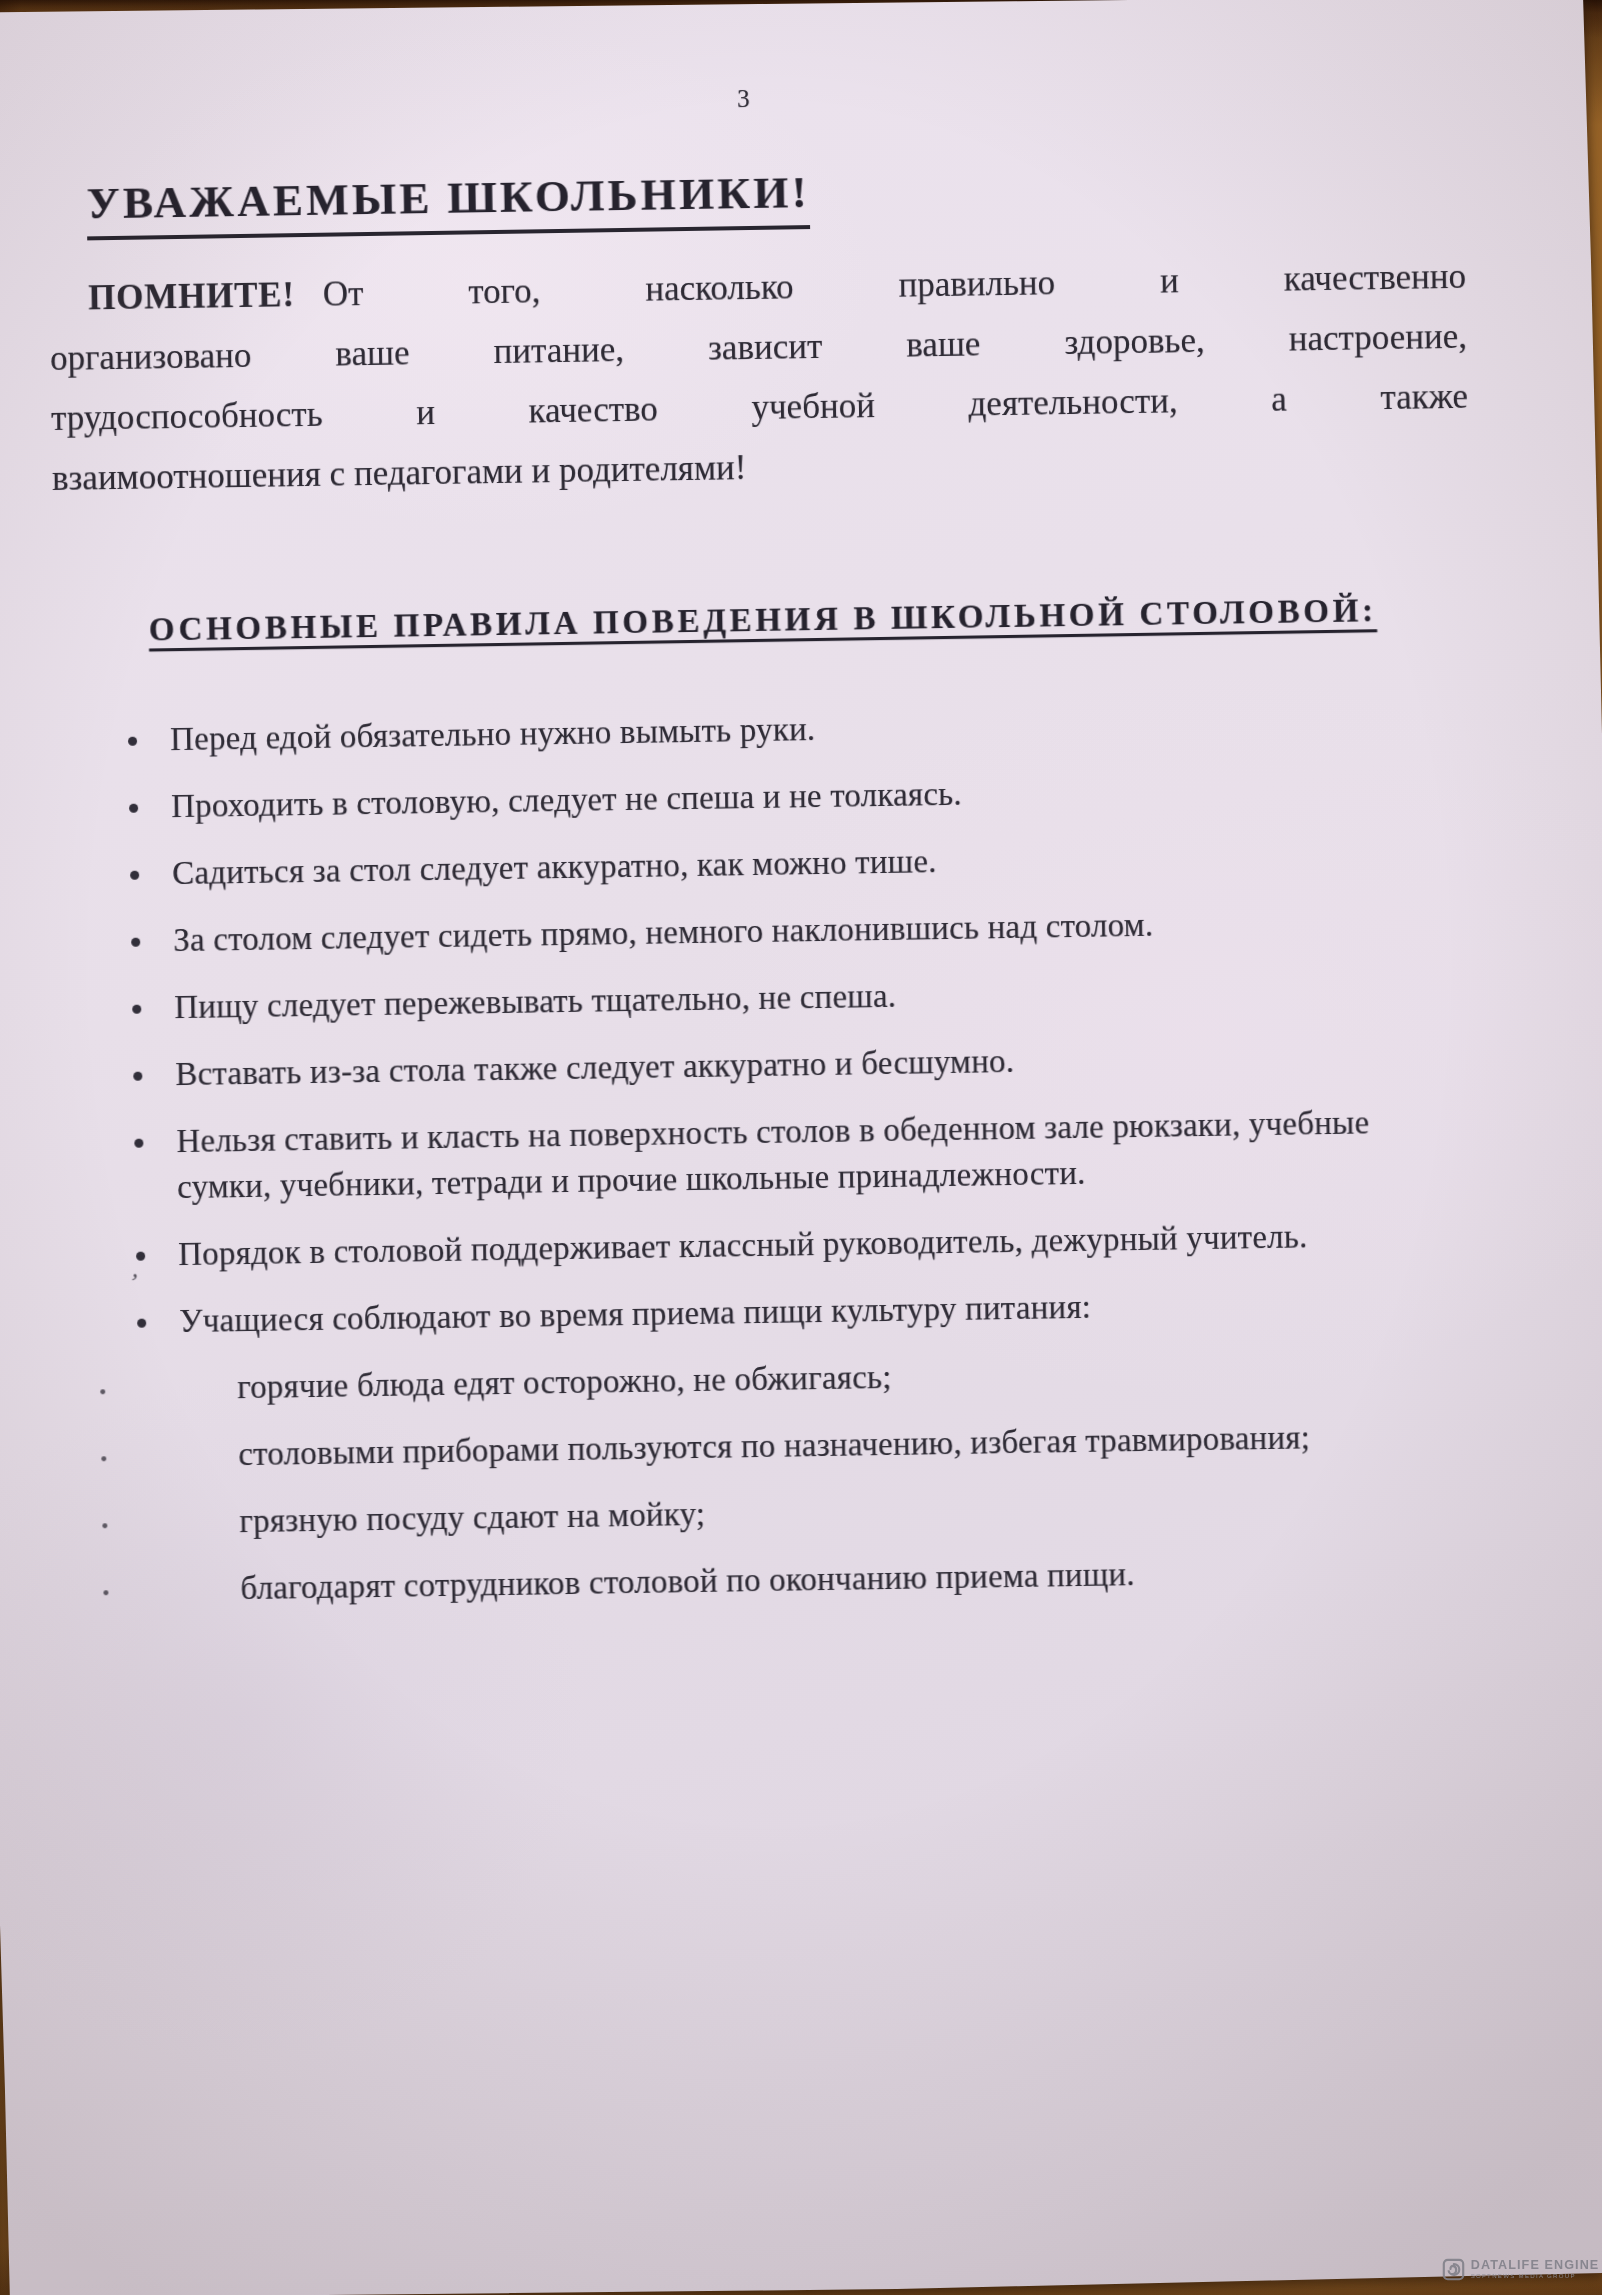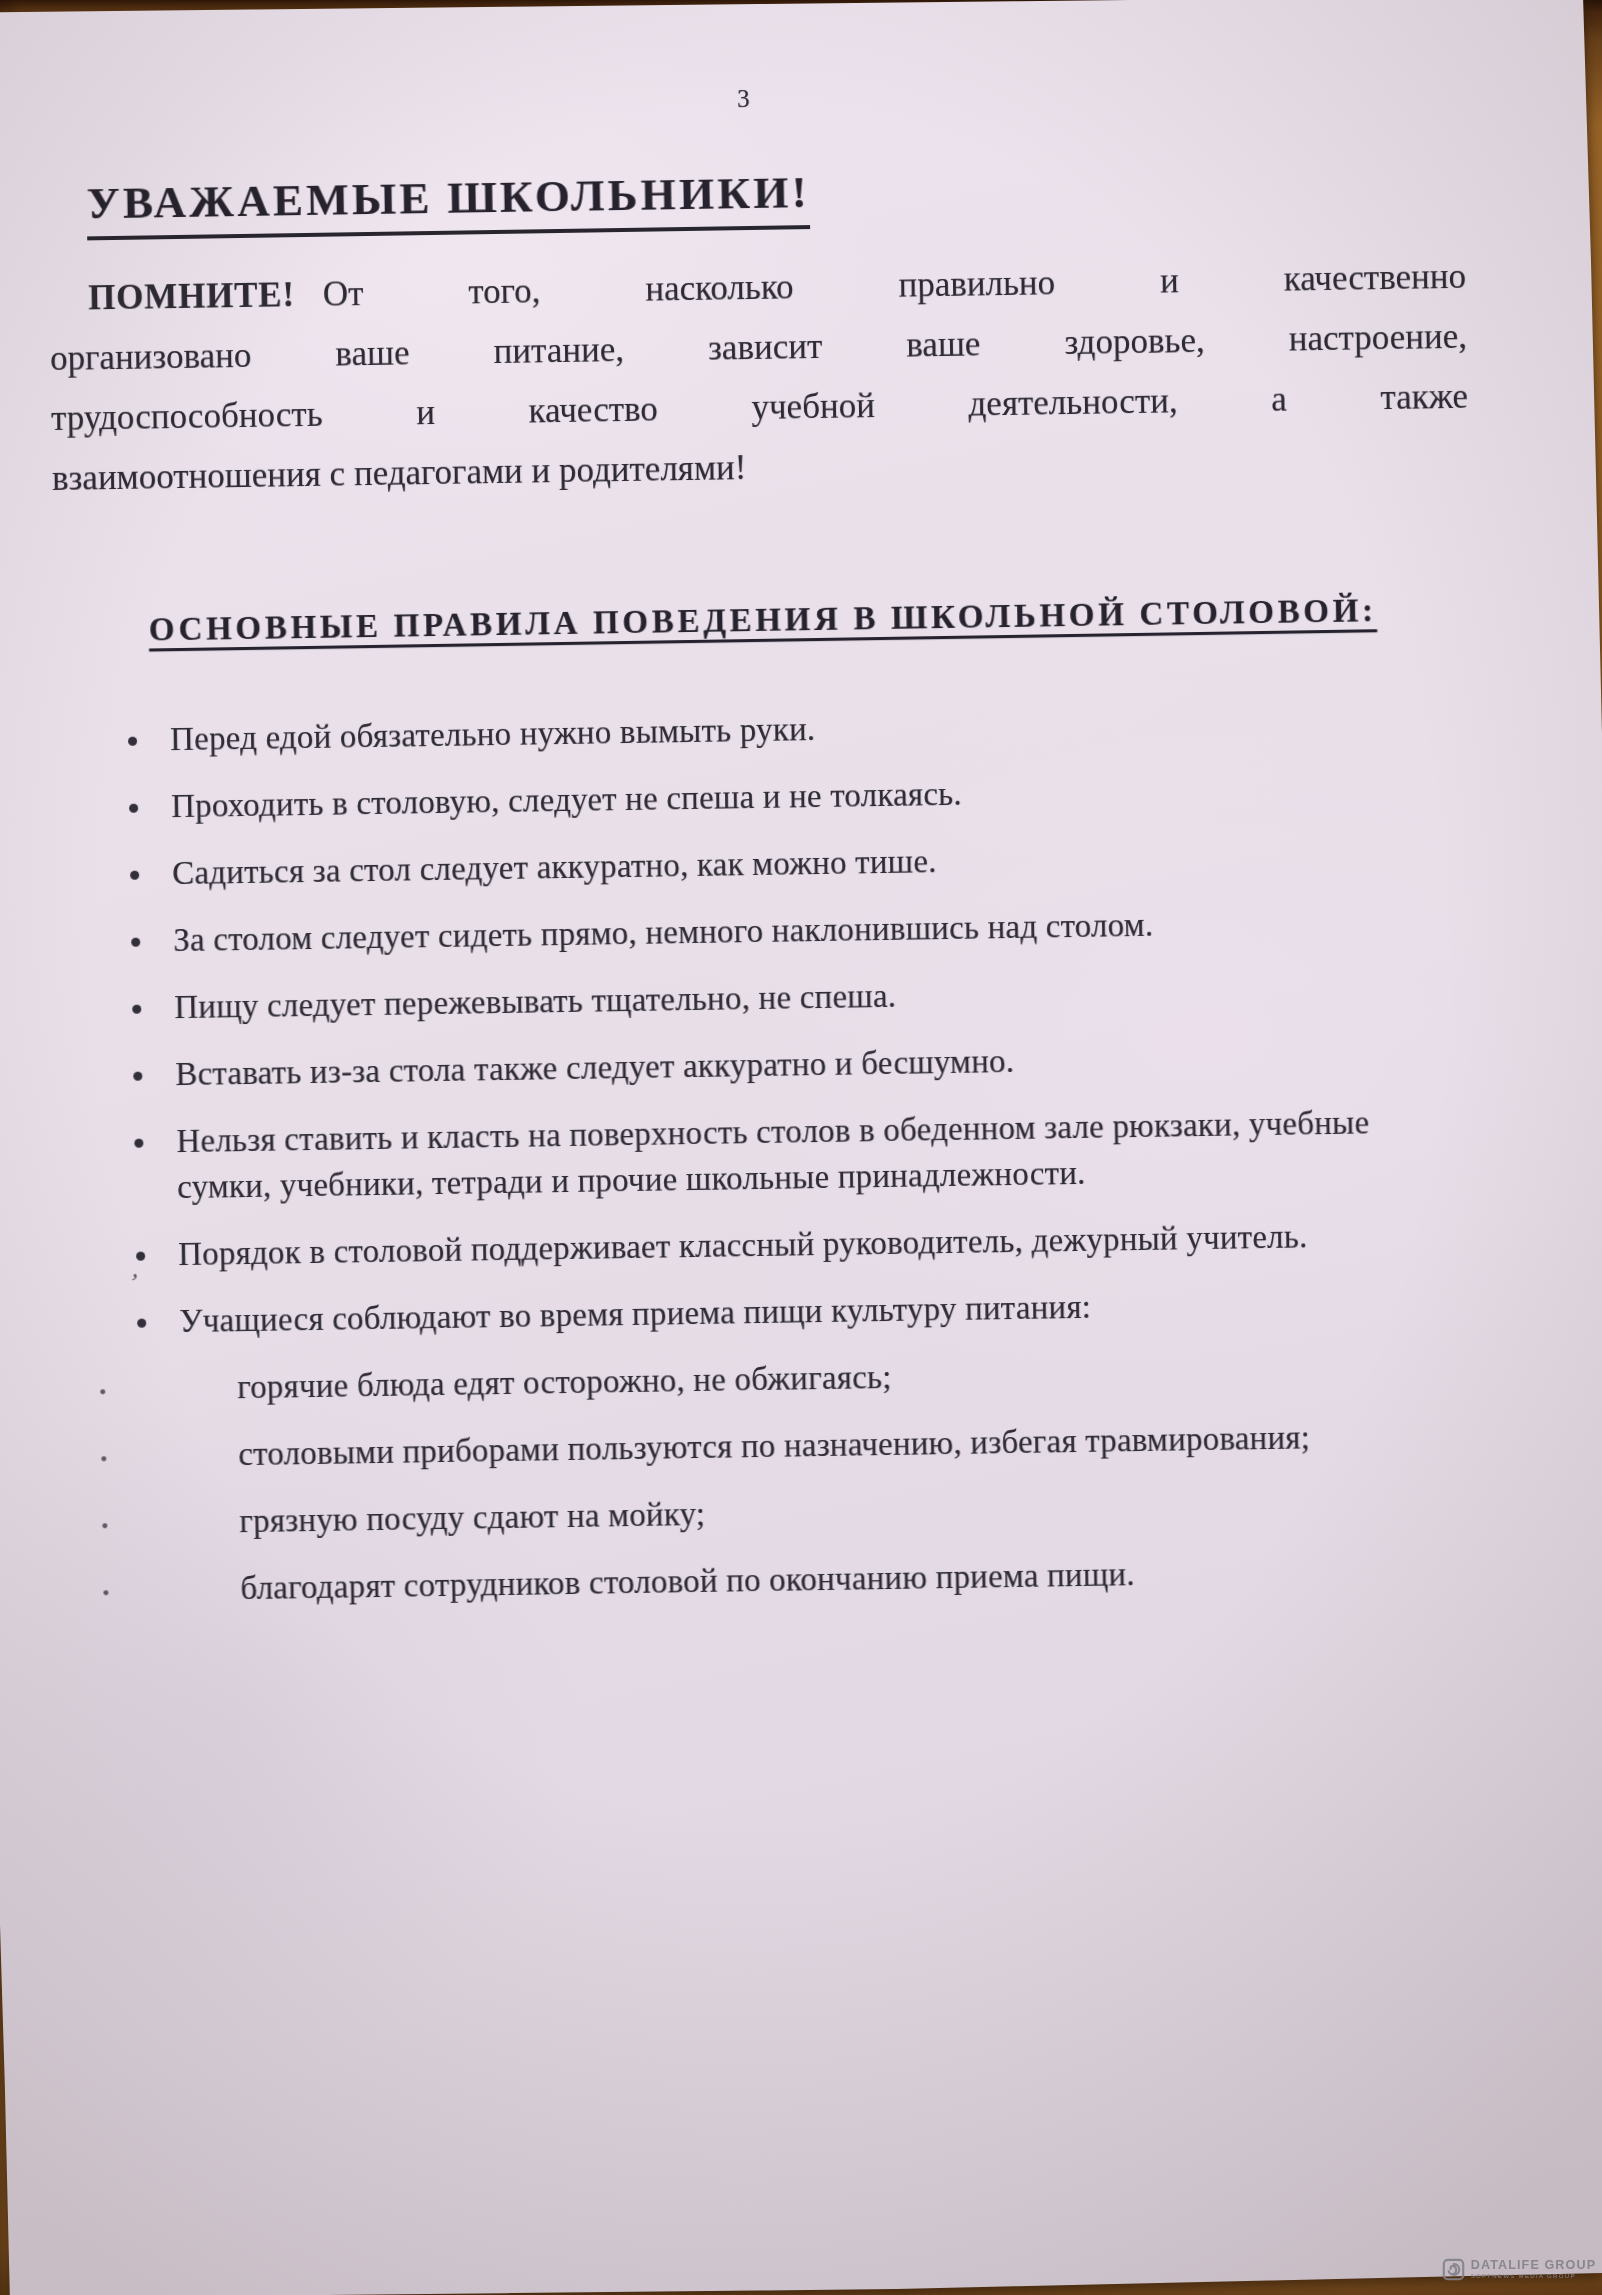--- a/index.html
+++ b/index.html
@@ -113,18 +113,18 @@
   <div class="vignette"></div>
 
   <div class="wm">
     <span class="wm-icon">
       <svg width="23" height="23" viewBox="0 0 32 32">
         <path d="M8 2.5 h16 a5.5 5.5 0 0 1 5.5 5.5 v16 a5.5 5.5 0 0 1 -5.5 5.5 h-16 a5.5 5.5 0 0 1 -5.5 -5.5 v-16 a5.5 5.5 0 0 1 5.5 -5.5 z" fill="none" stroke="#83828b" stroke-width="3"></path>
         <path d="M16.5 8.5 a7.5 7.5 0 1 1 -7.4 8.6 a6 6 0 0 0 6.4 5.4 a6 6 0 0 0 0 -11.5 a3.5 3.5 0 0 0 -3.6 4.2" fill="none" stroke="#83828b" stroke-width="3" stroke-linecap="round"></path>
       </svg>
     </span>
     <span class="wm-text">
-      <span class="wm-title">DATALIFE GROUP</span>
+      <span class="wm-title">DATALIFE ENGINE</span>
       <span class="wm-sub">SOFTNEWS MEDIA GROUP</span>
     </span>
   </div>
 </div>
 
 
 </body></html>

